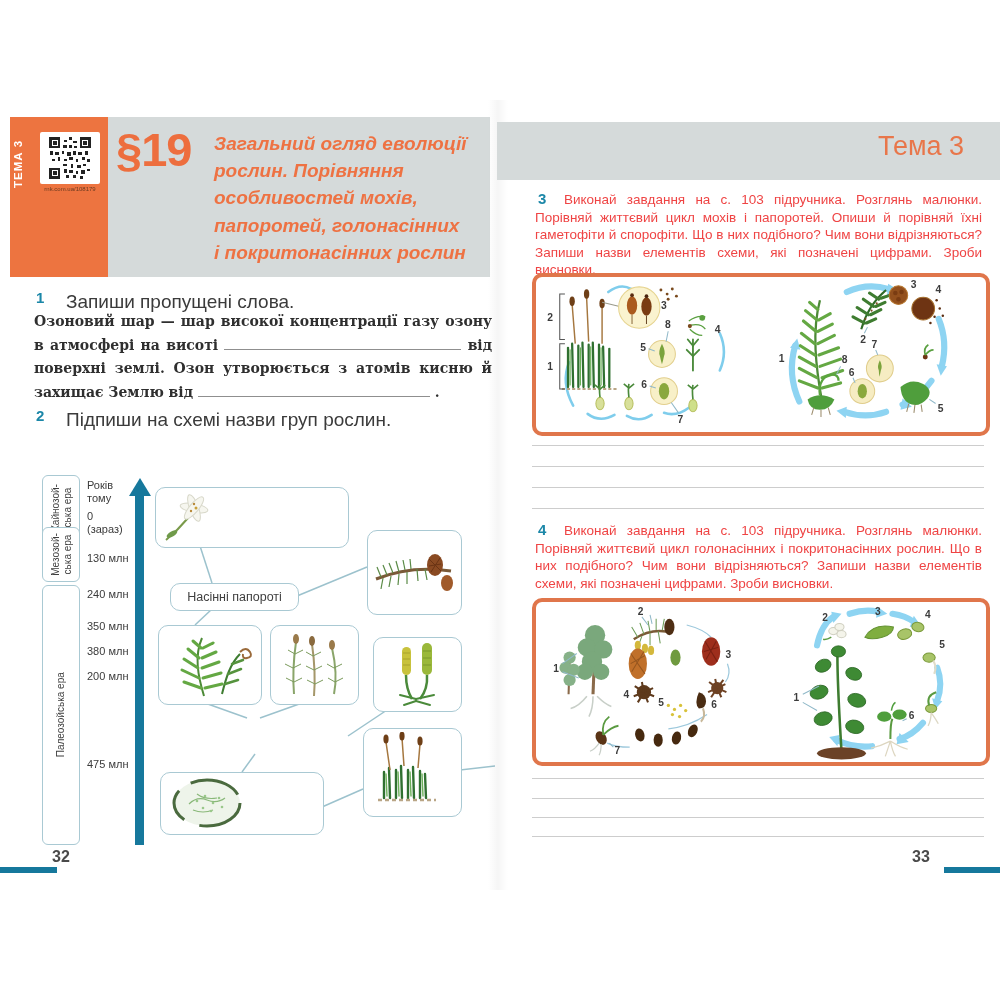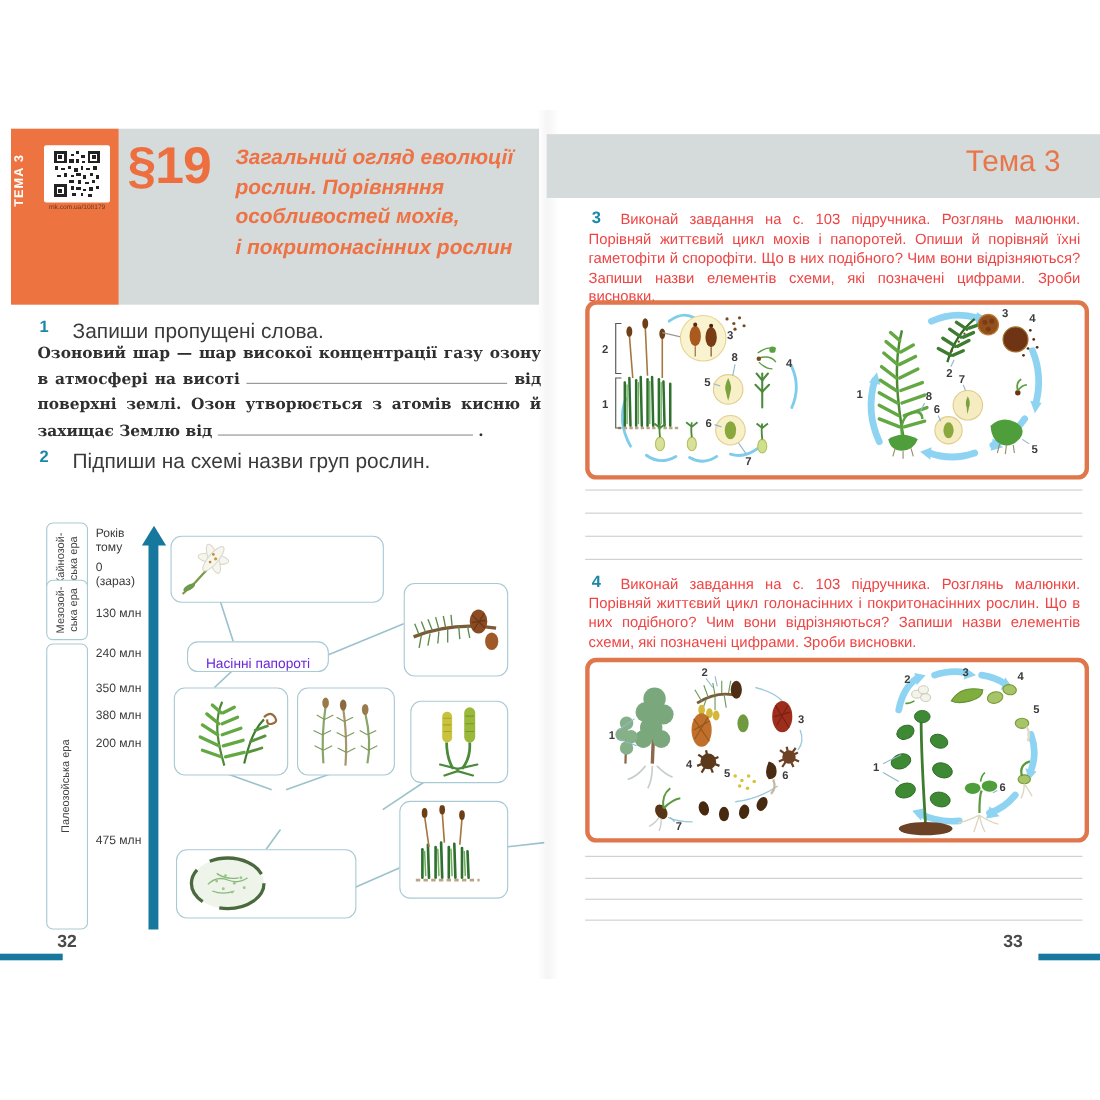--- a/index.html
+++ b/index.html
@@ -30,21 +30,21 @@
   .era{position:absolute;left:7px;width:36px;border:1.5px solid #a9c9d3;border-radius:6px;background:#fff;
        display:flex;align-items:center;justify-content:center;overflow:hidden;}
   .era-inner{transform:rotate(-90deg);font-size:10px;line-height:11.5px;color:#3f3f3f;text-align:center;}
   .tick{position:absolute;left:52px;width:50px;font-size:11px;color:#3b3b3b;}
   .axis-note{position:absolute;left:52px;font-size:11px;line-height:13px;color:#3b3b3b;}
   .t-arrow-bar{position:absolute;left:100px;top:40px;width:9px;height:350px;background:#16789c;}
   .t-arrow-head{position:absolute;left:93.5px;top:23px;width:0;height:0;
                 border-left:11px solid transparent;border-right:11px solid transparent;
                 border-bottom:18px solid #16789c;}
   .node{position:absolute;background:#fff;border:1.6px solid #a9c9d3;border-radius:10px;}
-  .node-label{display:flex;align-items:flex-end;justify-content:center;font-size:12.5px;color:#6d28d9;}
+  .node-label{display:flex;align-items:center;justify-content:center;font-size:12.5px;color:#404040;}
   .node svg{position:absolute;}
   
   .gray-band-right{left:497px;top:122px;width:503px;height:58px;background:#d5dada;}
   .tema-right{right:36px;top:131px;font-size:27px;color:#e8764a;}
   .frame{position:absolute;background:#fff;border:4px solid #e0764b;border-radius:10px;
          display:flex;align-items:center;}
   .frame svg{height:100%;}
   .wline{position:absolute;border-top:1.5px solid #cdcdcd;height:0;}
   .page-num{position:absolute;font-size:16px;font-weight:bold;color:#4a4a4a;}
   .page-bar{position:absolute;height:6px;background:#16789c;}
@@ -112,20 +112,21 @@
     </svg>
   </div>
   <div class="abs qr-caption">rnk.com.ua/108179</div>
 
   <div class="abs gray-band-left"></div>
   <div class="abs para-num">§19</div>
   <div class="abs lesson-title">
     <span>Загальний огляд еволюції</span>
     <span>рослин. Порівняння</span>
     <span>особливостей мохів,</span>
+    <span>папоротей, голонасінних</span>
     <span>і покритонасінних рослин</span>
   </div>
 
   <span class="abs num" style="left:36px;top:289px;">1</span>
   <span class="abs task-label" style="left:66px;top:291px;">Запиши пропущені слова.</span>
   <div class="abs fill-par">
     <span>Озоновий шар — шар високої концентрації газу озону в атмосфері на висоті</span>
     <span class="blank" style="width:237px;"></span>
     <span>від поверхні землі. Озон утворюється з атомів кисню й захищає Землю від</span>
     <span class="blank" style="width:232px;"></span>

